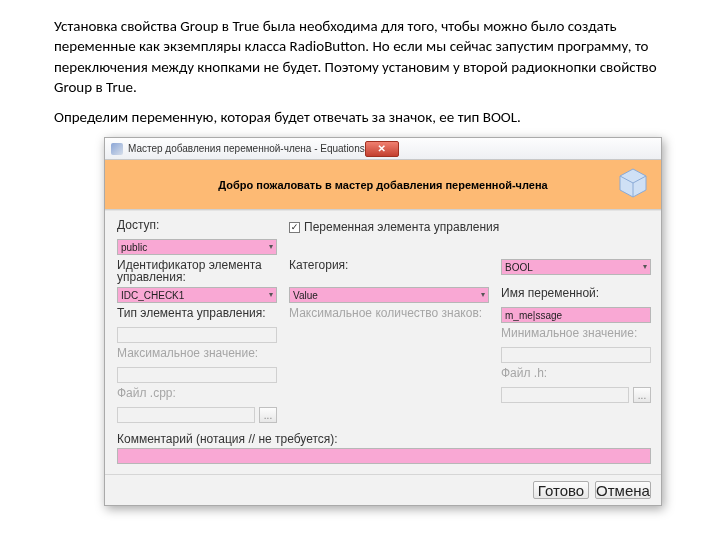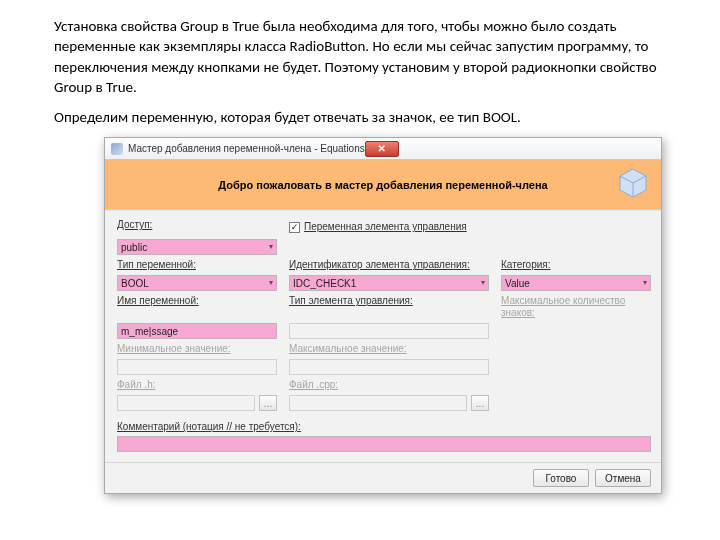--- a/index.html
+++ b/index.html
@@ -63,21 +63,21 @@
   .header-cube svg { width: 36px; height: 36px; }
   .form {
     background: #f2f2f2;
     border-top: 1px solid #e4e4e4;
     padding: 8px 12px 10px 12px;
     display: grid;
     grid-template-columns: 160px 200px 150px;
     column-gap: 12px;
     row-gap: 4px;
   }
-  .lbl { color: #333; font-size: 10px; line-height: 12px; text-decoration: underline; }
+  .lbl { color: #333; font-size: 12px; line-height: 12px; }
   .lbl.disabled { color: #a6a6a6; }
   .ctrl {
     background: #f9a8d4;
     border: 1px solid #b7b7b7;
     height: 16px;
     font-size: 10px;
     padding: 0 3px;
     display: flex;
     align-items: center;
     justify-content: space-between;
@@ -109,21 +109,21 @@
     padding: 6px 10px;
     display: flex;
     justify-content: flex-end;
     gap: 6px;
   }
   .btn {
     min-width: 56px; height: 18px;
     background: linear-gradient(#fcfcfc,#e7e7e7);
     border: 1px solid #adadad;
     border-radius: 2px;
-    font-size: 10px; color: #222;
+    font-size: 15px; color: #222;
     display: flex; align-items: center; justify-content: center;
   }
 </style>
 </head>
 <body>
 
 <div class="page">
   <p class="para">Установка свойства Group в True была необходима для того, чтобы можно было создать переменные как экземпляры класса RadioButton. Но если мы сейчас запустим программу, то переключения между кнопками не будет. Поэтому установим у второй радиокнопки свойство Group в True.</p>
   <p class="para">Определим переменную, которая будет отвечать за значок, ее тип BOOL.</p>
 
@@ -155,21 +155,20 @@
         <div class="lbl">Переменная элемента управления</div>
       </div>
 
       <div class="ctrl">
         <span>public</span>
         <span class="arrow">▾</span>
       </div>
       <div></div>
         <div></div>
 
-      <div class="lbl">Тип переменной:</div>
       <div class="lbl">Идентификатор элемента управления:</div>
       <div class="lbl">Категория:</div>
 
       <div class="ctrl">
         <span>BOOL</span>
         <span class="arrow">▾</span>
       </div>
       <div class="ctrl">
         <span>IDC_CHECK1</span>
         <span class="arrow">▾</span>

